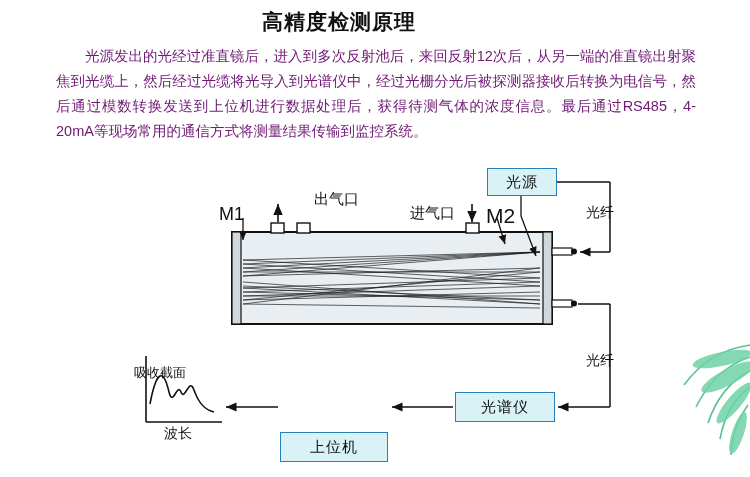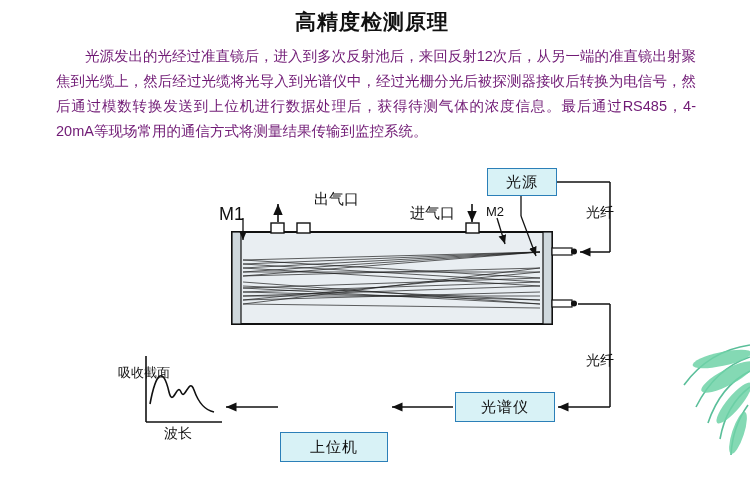--- a/index.html
+++ b/index.html
@@ -25,21 +25,20 @@
   .title {
     position: absolute;
     top: 8px;
     left: 0;
     width: 678px;
     text-align: center;
     font-size: 21px;
     font-weight: bold;
     letter-spacing: 1px;
     color: #111;
-    margin-left: 33px;
   }
   .paragraph {
     position: absolute;
     top: 44px;
     left: 56px;
     width: 640px;
     font-size: 14.5px;
     line-height: 25px;
     text-align: justify;
     text-indent: 2em;
@@ -68,28 +67,28 @@
   #box-source { left: 487px; top: 8px; width: 70px; height: 28px; }
   #box-spectro { left: 455px; top: 232px; width: 100px; height: 30px; }
   #box-host { left: 280px; top: 232px; width: 108px; height: 30px; margin-top: 40px; }
   .label {
     position: absolute;
     font-size: 14px;
     color: #111;
     white-space: nowrap;
   }
   #lbl-m1 { left: 219px; top: 44px; font-size: 18px; }
-  #lbl-m2 { left: 486px; top: 44px; font-size: 13px; }
+  #lbl-m2 { left: 486px; top: 44px; font-size: 21px; }
   #lbl-out { left: 281px; top: 30px; font-size: 15px; margin-left: 33px; }
   #lbl-in  { left: 410px; top: 44px; font-size: 15px; }
   #lbl-fiber1 { left: 586px; top: 44px; font-size: 14px; }
   #lbl-fiber2 { left: 586px; top: 192px; font-size: 14px; }
   #lbl-wavelength { left: 164px; top: 265px; font-size: 14px; text-align: center; }
   #lbl-absorb {
-    left: 118px; top: 205px;
+    left: 134px; top: 205px;
     width: 22px;
     font-size: 13px;
     line-height: 15px;
     text-align: right;
   }
   svg.overlay {
     position: absolute;
     left: 0; top: 0;
     width: 750px; height: 300px;
   }

